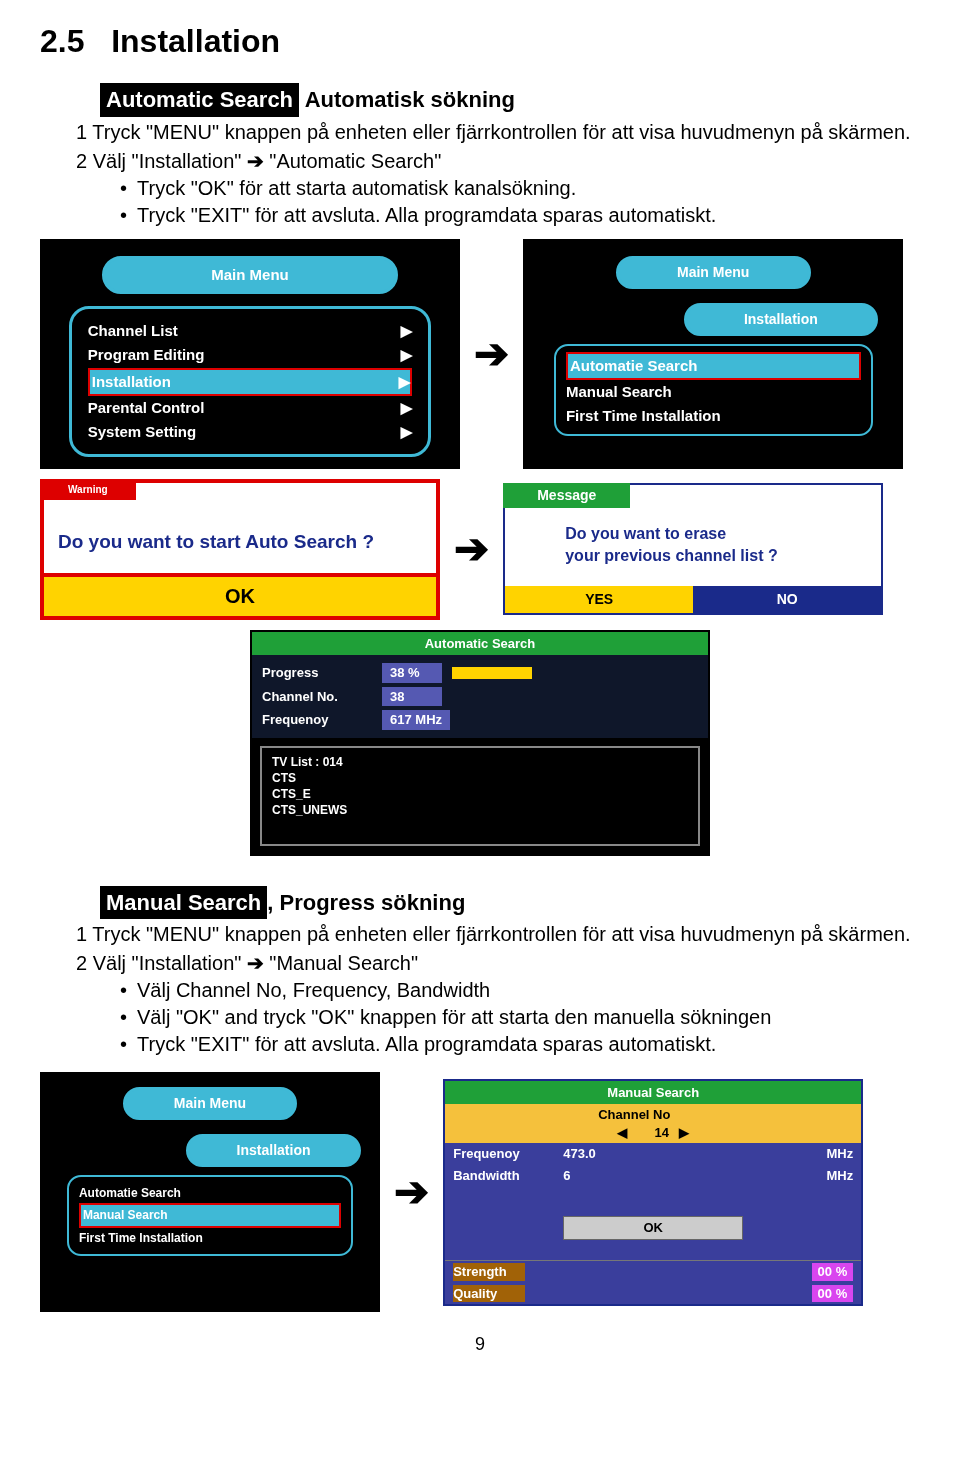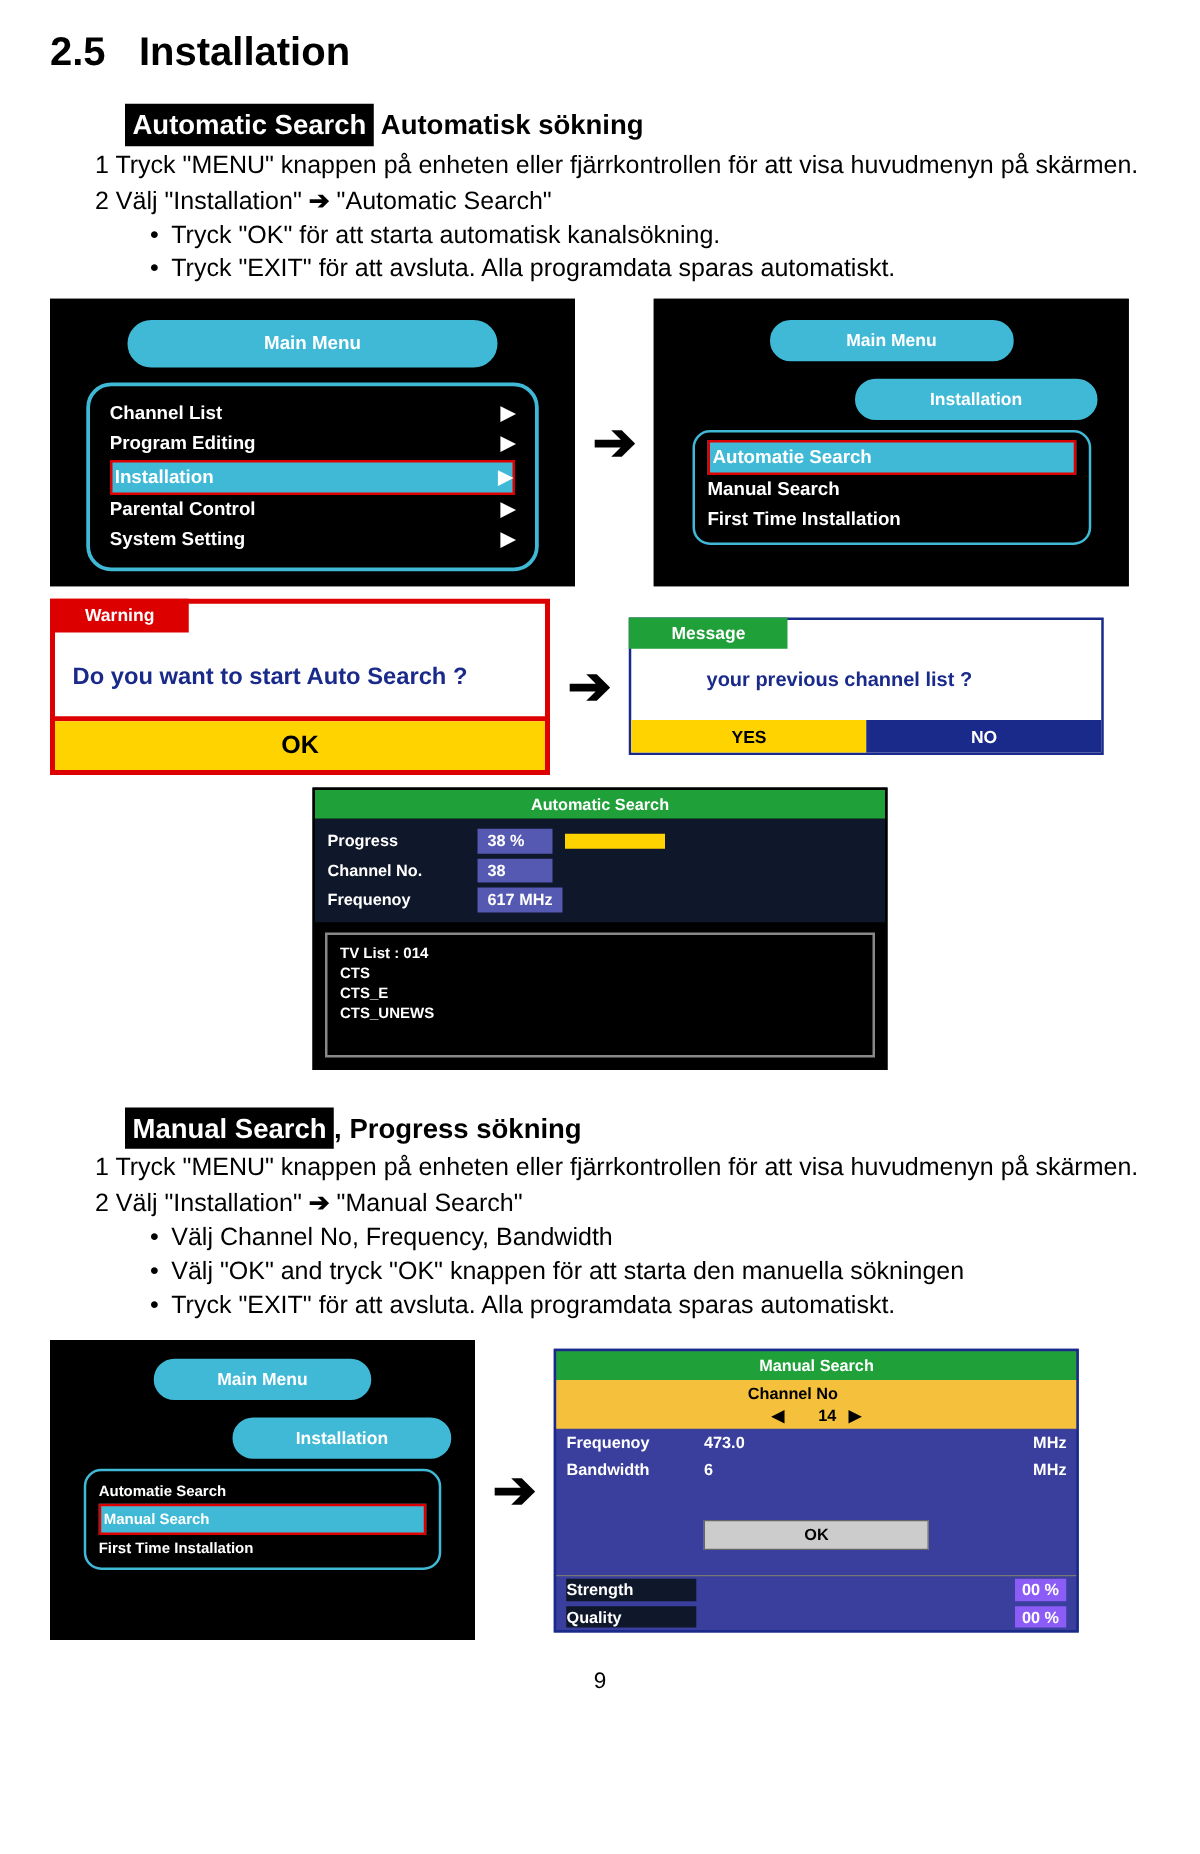--- a/index.html
+++ b/index.html
@@ -77,21 +77,21 @@
     position: relative;
     padding-top: 28px;
   }
   .warn-tab {
     position: absolute;
     top: -4px; left: -4px;
     background: #d00;
     color: #fff;
     font-weight: bold;
     padding: 4px 28px;
-    font-size: 14px;
+    font-size: 10px;
   }
   .warn-body { color: #1a2a8a; padding: 18px 14px; font-weight: bold; font-size: 19px; }
   .warn-btns { display: flex; border-top: 4px solid #d00; }
   .warn-btns > div { flex: 1; text-align: center; padding: 6px 0; font-weight: bold; }
   .warn-btns .ok { background: #ffd300; color: #000; }
   .warn-btns .cancel { background: #3fb9d6; color: #fff; border-left: 4px solid #d00; }
 
   .msg-panel {
     width: 380px;
     border: 2px solid #1a2a8a;
@@ -141,22 +141,22 @@
     font-weight: bold;
   }
   .manual-title { background: #1fa038; text-align: center; padding: 3px 0; }
   .manual-row { display: flex; align-items: center; padding: 2px 8px; }
   .manual-row .lbl { width: 110px; }
   .manual-row .val { flex: 1; display: flex; align-items: center; gap: 10px; }
   .manual-row.hl { background: #f5c13c; color: #000; flex-direction: column; }
   .manual-ok { background: #ccc; color: #000; width: 180px; margin: 30px auto 20px auto; text-align: center; border: 1px solid #666; padding: 2px 0; }
   .manual-bottom { border-top: 1px solid #777; }
   .manual-bottom .stat { display: flex; padding: 2px 8px; }
-  .manual-bottom .stat .lbl2 { width: 104px; background: #0f172a; }
-  .manual-bottom .stat .val2 { background: #8b5cf6; padding: 0 6px; }
+  .manual-bottom .stat .lbl2 { width: 72px; background: #a16207; }
+  .manual-bottom .stat .val2 { background: #d946ef; padding: 0 6px; }
 
   .page-num { text-align: center; font-size: 18px; margin-top: 20px; }
 </style>
 </head>
 <body>
 
 <h2 class="section-title">
   <span>2.5</span>&nbsp;&nbsp;&nbsp;<span>Installation</span>
 </h2>
 
@@ -222,20 +222,21 @@
     <div class="warn-tab">Warning</div>
     <div class="warn-body">Do you want to start Auto Search ?</div>
     <div class="warn-btns">
       <div class="ok">OK</div>
     </div>
   </div>
   <div class="big-arrow">➔</div>
   <div class="msg-panel">
     <div class="msg-tab">Message</div>
     <div class="msg-body">
+      <div>Do you want to erase</div>
       <div>your previous channel list ?</div>
     </div>
     <div class="msg-btns">
       <div class="yes">YES</div>
       <div class="no">NO</div>
     </div>
   </div>
 </div>
 
 <div class="auto-screen">

